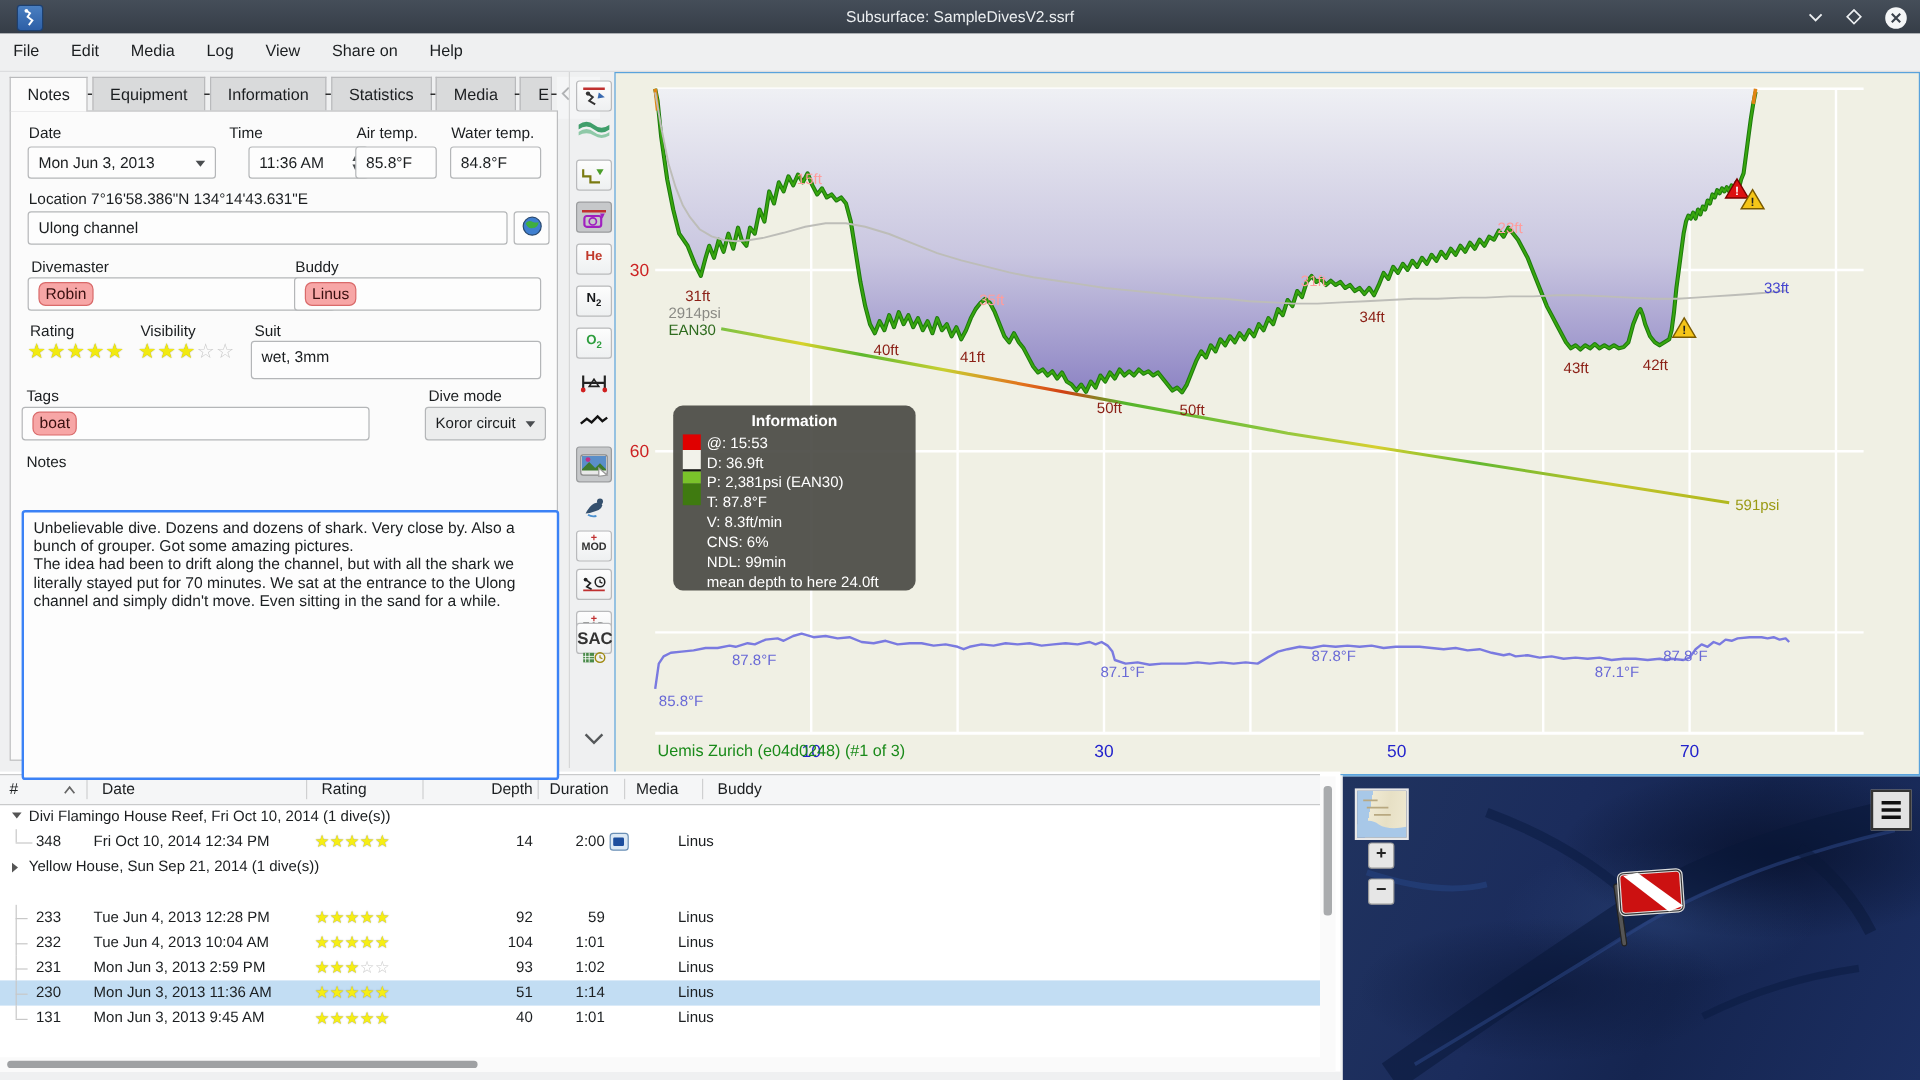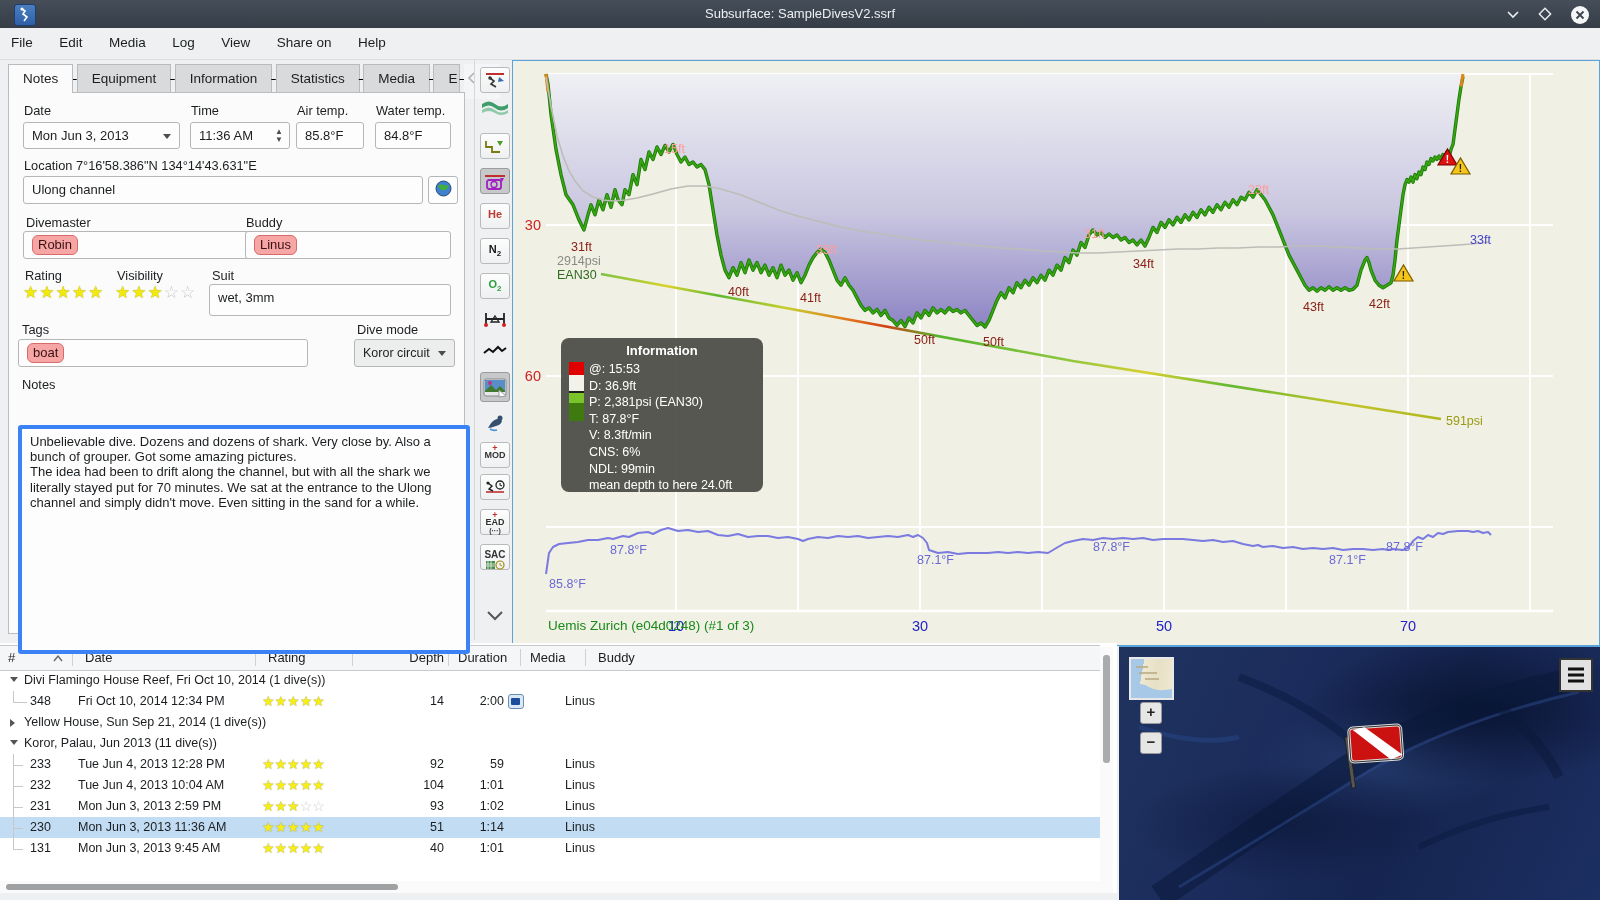--- a/index.html
+++ b/index.html
@@ -31,21 +31,21 @@
   .chipfield{padding-top:3px;}
   .chip{display:inline-block;background:#f7a6a6;border:1px solid #d96a6a;border-radius:6px;
     padding:1px 5px 2px 5px;font-size:13px;color:#3a1010;}
   .stars{position:absolute;font-size:17px;letter-spacing:1px;}
   .stars .on{color:#f2ea0f;text-shadow:0 0 1px #8a8a00;}
   .stars .off{color:#c9c9c9;}
   .combochev{position:absolute;right:8px;top:11px;width:0;height:0;
     border-left:4px solid transparent;border-right:4px solid transparent;border-top:5px solid #4a4d50;}
   .spin{position:absolute;right:6px;top:5px;color:#4a4d50;font-size:8px;line-height:8px;}
   #notesbox{position:absolute;left:9px;top:332px;width:428px;height:211px;background:#fdfdfd;
-    border:4px solid #3b82f6;border-radius:3px;font-size:13px;color:#1b1e20;
+    border:2px solid #3b82f6;border-radius:3px;font-size:13px;color:#1b1e20;
     padding:5px 8px;white-space:pre-wrap;line-height:15.2px;}
   
   #vtoolbar{position:absolute;left:474px;top:60px;width:38px;height:580px;border-left:1px solid #d6d7d8;}
   .tbtn{position:absolute;left:5px;width:30px;height:26px;border:1px solid #b9babc;border-radius:3px;
     background:linear-gradient(#fdfdfd,#eef0f1);text-align:center;font-size:11px;font-weight:bold;
     padding-top:4px;box-sizing:border-box;}
   .tbtn.sel{background:#c6c8ca;border-color:#9a9c9e;}
   .tbtn.noborder{border:none;background:transparent;}
   sub{font-size:8px;}
   
@@ -150,21 +150,21 @@
         </svg></span>
   </span>
 </div>
 
 <div id="panel">
   <span class="flabel" style="left:15px;top:10px">Date</span>
   <div class="field" style="left:14px;top:29px;width:157px">
     <span>Mon Jun 3, 2013</span><span class="combochev"></span>
   </div>
   <span class="flabel" style="left:182px;top:10px">Time</span>
-  <div class="field" style="left:181px;top:29px;width:100px">
+  <div class="field" style="left:198px;top:29px;width:100px">
     <span>11:36 AM</span>
     <span class="spin">▲<br>▼</span>
   </div>
   <span class="flabel" style="left:288px;top:10px">Air temp.</span>
   <div class="field" style="left:287px;top:29px;width:68px"><span>85.8°F</span></div>
   <span class="flabel" style="left:367px;top:10px">Water temp.</span>
   <div class="field" style="left:366px;top:29px;width:76px"><span>84.8°F</span></div>
 
   <span class="flabel" style="left:15px;top:65px">Location 7°16'58.386"N 134°14'43.631"E</span>
   <div class="field" style="left:14px;top:83px;width:400px;height:28px"><span>Ulong channel</span></div>
@@ -268,21 +268,21 @@
   <div class="tbtn" style="top:414px">
     <svg width="22" height="16">
         <path d="M2 13 h18" stroke="#c03030" stroke-width="1.6"></path>
         <path d="M4 4 l4 3 l-3 3 l4 2" stroke="#222" stroke-width="1.4" fill="none"></path>
         <circle cx="4" cy="4" r="1.6" fill="#222"></circle>
         <circle cx="16" cy="6" r="4" fill="none" stroke="#222" stroke-width="1.3"></circle>
         <path d="M16 4 v2 l2 1" stroke="#222" stroke-width="1.1" fill="none"></path>
       </svg></div>
   <div class="tbtn" style="top:449px;font-size:9px;color:#333;line-height:8px">
     <div style="color:#c03030;font-size:9px;line-height:5px;margin-top:-1px">+</div><span>EAD</span><br><span style="font-size:7px">(···)</span></div>
-  <div class="tbtn" style="top:484px;font-size:10px;color:#333">
+  <div class="tbtn" style="top:459px;font-size:14px;color:#333">
     <span>SAC</span>
     <svg width="20" height="10">
         <rect x="1" y="1" width="9" height="8" fill="#4a8a4a"></rect>
         <path d="M3 1 v8 M6 1 v8 M1 4 h9 M1 6 h9" stroke="#fff" stroke-width=".7"></path>
         <circle cx="15" cy="5" r="4" fill="none" stroke="#a08a10" stroke-width="1.2"></circle>
         <path d="M15 3 v2 l2 1" stroke="#a08a10" stroke-width="1" fill="none"></path>
       </svg></div>
   <div class="tbtn noborder" style="top:545px">
     <svg width="22" height="14">
         <path d="M4 3 l7 7 l7 -7" stroke="#55585a" stroke-width="2" fill="none"></path>
@@ -420,24 +420,20 @@
     <span class="ddur">2:00</span>
     <span class="dmedia">
         <span class="ph"></span>
       </span>
     <span class="dbuddy">Linus</span>
   </div>
   <div class="dlrow" style="top:69px">
     <span class="exp closed"></span>
     <span class="triptitle">Yellow House, Sun Sep 21, 2014 (1 dive(s))</span>
   </div>
-  <div class="dlrow" style="top:90px">
-    <span class="exp open"></span>
-    <span class="triptitle">Koror, Palau, Jun 2013 (11 dive(s))</span>
-  </div>
   <div class="dlrow" style="top:111px">
     <span class="treev"></span>
       <span class="treeline"></span>
     <span class="dnum">233</span>
     <span class="ddate">Tue Jun 4, 2013 12:28 PM</span>
     <span class="dstars"><span class="on">★★★★★</span><span class="off"></span></span>
     <span class="ddepth">92</span>
     <span class="ddur">59</span>
     <span class="dbuddy">Linus</span>
   </div>

